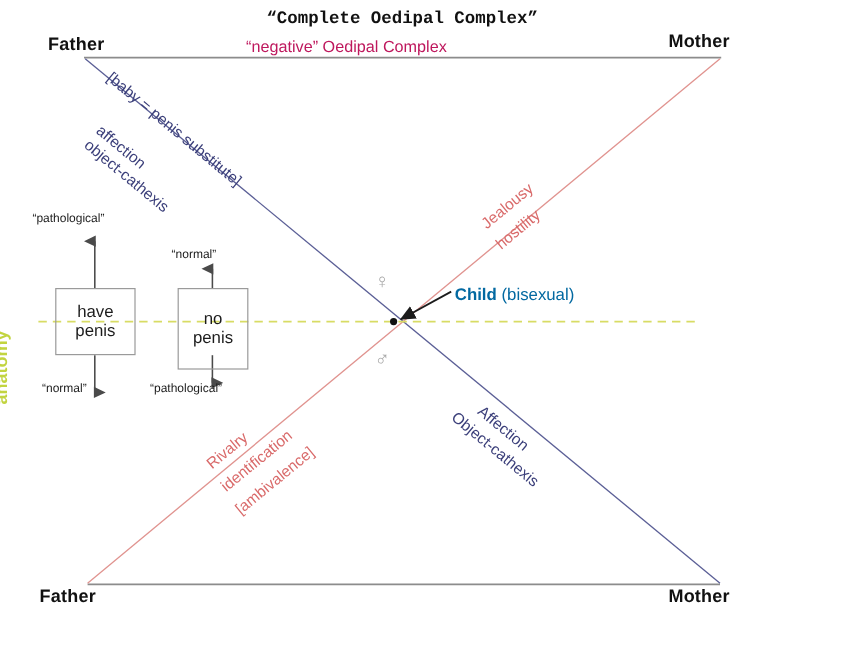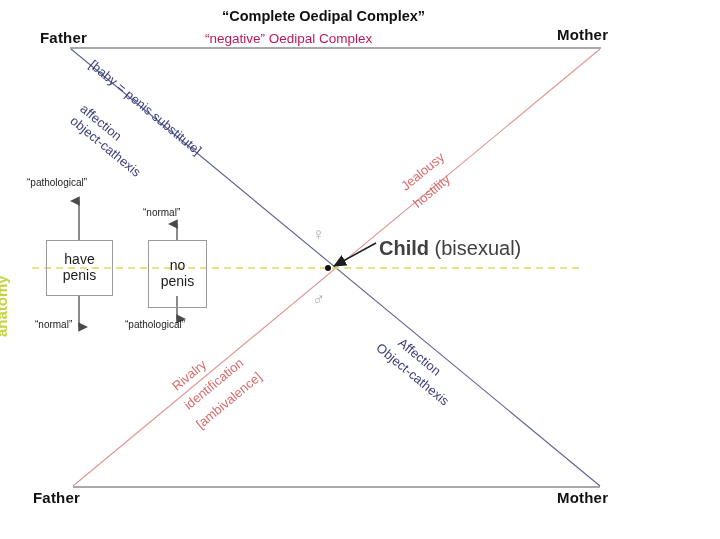--- a/index.html
+++ b/index.html
@@ -80,22 +80,22 @@
   }
   .diag-blue { color: #3b3f7a; }
   .diag-red  { color: #d96a6a; }
   .sex-sym {
     position: absolute;
     font-size: 17px;
     color: #a8a8a8;
   }
   .child-label {
     position: absolute;
-    font-size: 20px;
-    color: #404040;
+    font-size: 14px;
+    color: #0369a1;
   }
   .child-label b { font-weight: bold; }
 </style>
 </head>
 <body>
 
 <div id="canvas">
 
   <svg id="svg-layer" viewBox="0 0 720 539">
     <defs>
@@ -121,21 +121,21 @@
     <line x1="79" y1="296" x2="79" y2="327" stroke="#4a4a4a" stroke-width="1.3" marker-end="url(#arrUp)"></line>
 
     <line x1="177" y1="240" x2="177" y2="224" stroke="#4a4a4a" stroke-width="1.3" marker-end="url(#arrUp)"></line>
     <line x1="177" y1="296" x2="177" y2="319" stroke="#4a4a4a" stroke-width="1.3" marker-end="url(#arrUp)"></line>
 
     <line x1="376" y1="243" x2="334" y2="266" stroke="#1c1c1c" stroke-width="1.5" marker-end="url(#arrChild)"></line>
 
     <circle cx="328" cy="268" r="3" fill="#111111"></circle>
   </svg>
 
-  <div class="lbl title-main" style="left:222px; top:8px;">“Complete Oedipal Complex”</div>
+  <div class="lbl title-main" style="left:222px; top:8px;font-family:Liberation Mono, monospace;">“Complete Oedipal Complex”</div>
 
   <div class="lbl axis-caption" style="left:205px; top:31px;">“negative” Oedipal Complex</div>
 
   <div class="lbl corner-label" style="left:40px; top:29px;">Father</div>
 
   <div class="lbl corner-label" style="left:557px; top:26px;">Mother</div>
 
   <div class="lbl corner-label" style="left:33px; top:489px;">Father</div>
 
   <div class="lbl corner-label" style="left:557px; top:489px;">Mother</div>

